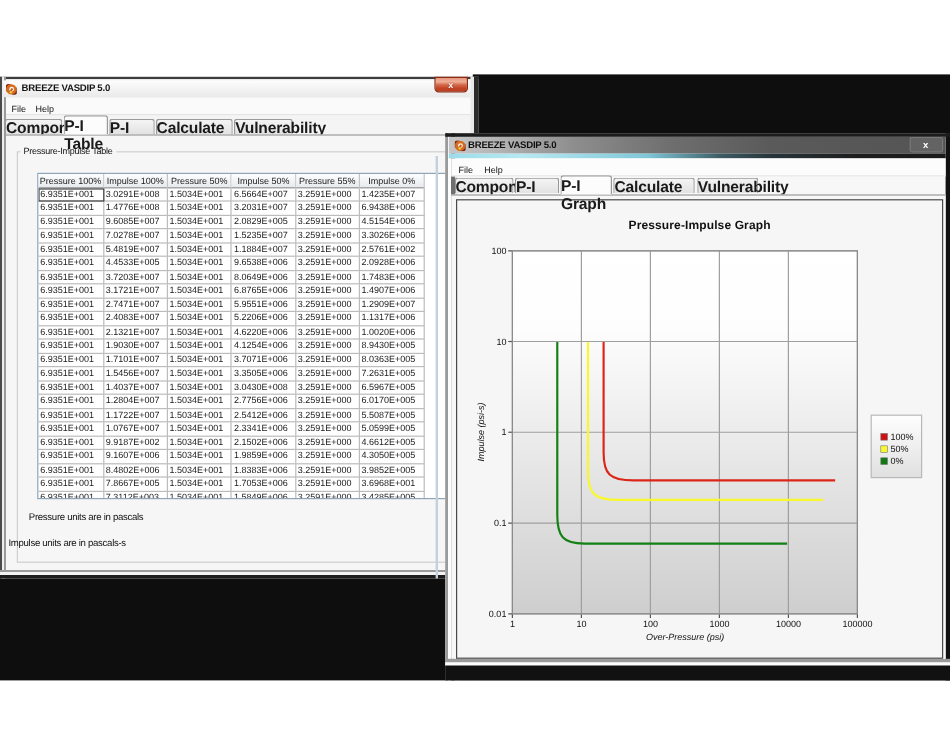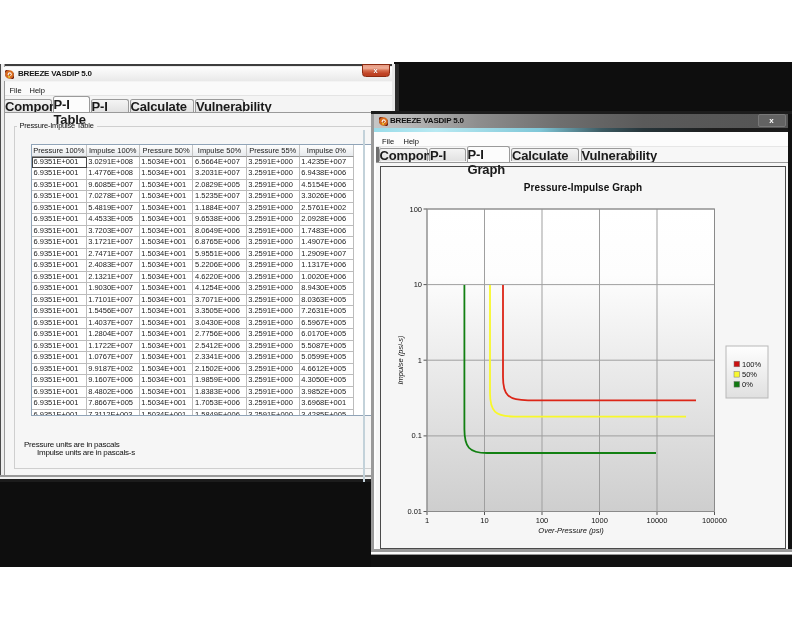--- a/index.html
+++ b/index.html
@@ -262,22 +262,22 @@
         </tbody>
       </table>
 
       <div class="abs" style="right:0;top:0;width:10px;height:100%;background:#f2f2f2;border-left:1px solid #d0d0d0">
         <div class="abs" style="left:0;top:0;width:100%;height:14px;background:linear-gradient(#fdfdfd,#e4e4e4);font-size:6px;color:#555;text-align:center;line-height:13px">▲</div>
         <div class="abs" style="left:0.5px;top:14.5px;width:8.5px;height:20px;background:linear-gradient(to right,#f4f4f4,#c9c9c9);border:1px solid #b0b0b0;border-radius:1px"></div>
         <div class="abs" style="left:0;bottom:4px;width:100%;height:11px;background:linear-gradient(#fdfdfd,#e4e4e4);font-size:6px;color:#555;text-align:center;line-height:10px">▼</div>
       </div>
     </div>
 
-    <div class="abs" style="left:19px;top:327px;font-size:8px;letter-spacing:-0.25px;color:#111">Pressure units are in pascals</div>
-    <div class="abs" style="left:32px;top:335.5px;font-size:8px;letter-spacing:-0.25px;color:#111">Impulse units are in pascals-s</div>
+    <div class="abs" style="left:19px;top:313px;font-size:8px;letter-spacing:-0.25px;color:#111">Pressure units are in pascals</div>
+    <div class="abs" style="left:2px;top:335.5px;font-size:8px;letter-spacing:-0.25px;color:#111">Impulse units are in pascals-s</div>
   </div>
 </div>
 
 <div class="abs" style="left:363.3px;top:130px;width:1.9px;height:352px;background:#c3d2da;z-index:2"></div>
 
 <div class="abs" style="left:370.5px;top:110.5px;width:421.5px;height:456px;z-index:3;background:#f7f7f7">
 
   <div class="abs" style="left:0;top:0;width:100%;height:3px;background:#1c1c1c;z-index:2"></div>
   <div class="abs" style="left:0;top:0;width:10px;height:100%;background:linear-gradient(to right,#9a9a9a 0 26%,#fdfdfd 26% 50%,#6f6f6f 50% 78%,#e0e0e0 78% 100%)"></div>
   <div class="abs" style="right:0;top:0;width:4.5px;height:100%;background:#111"></div>

